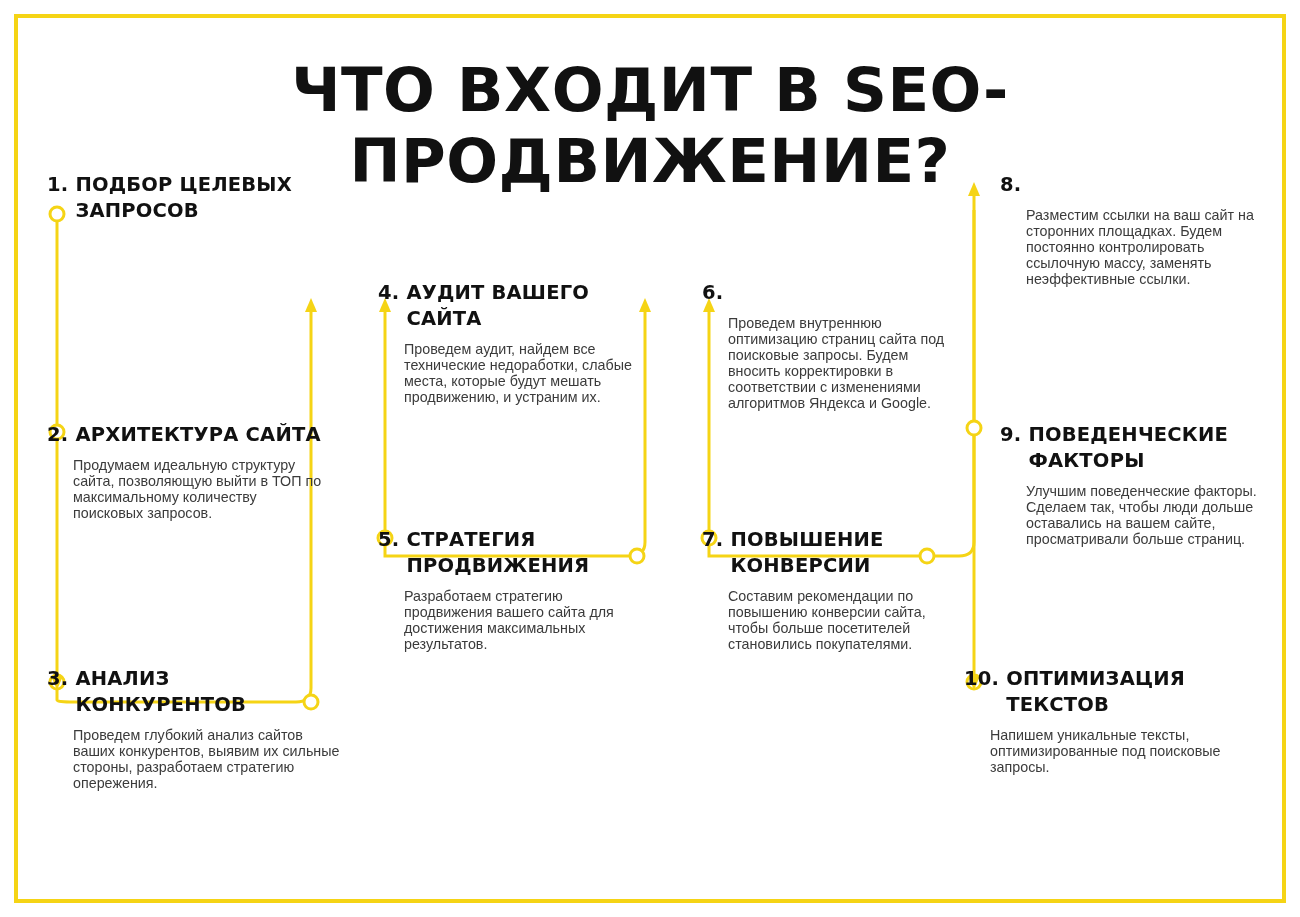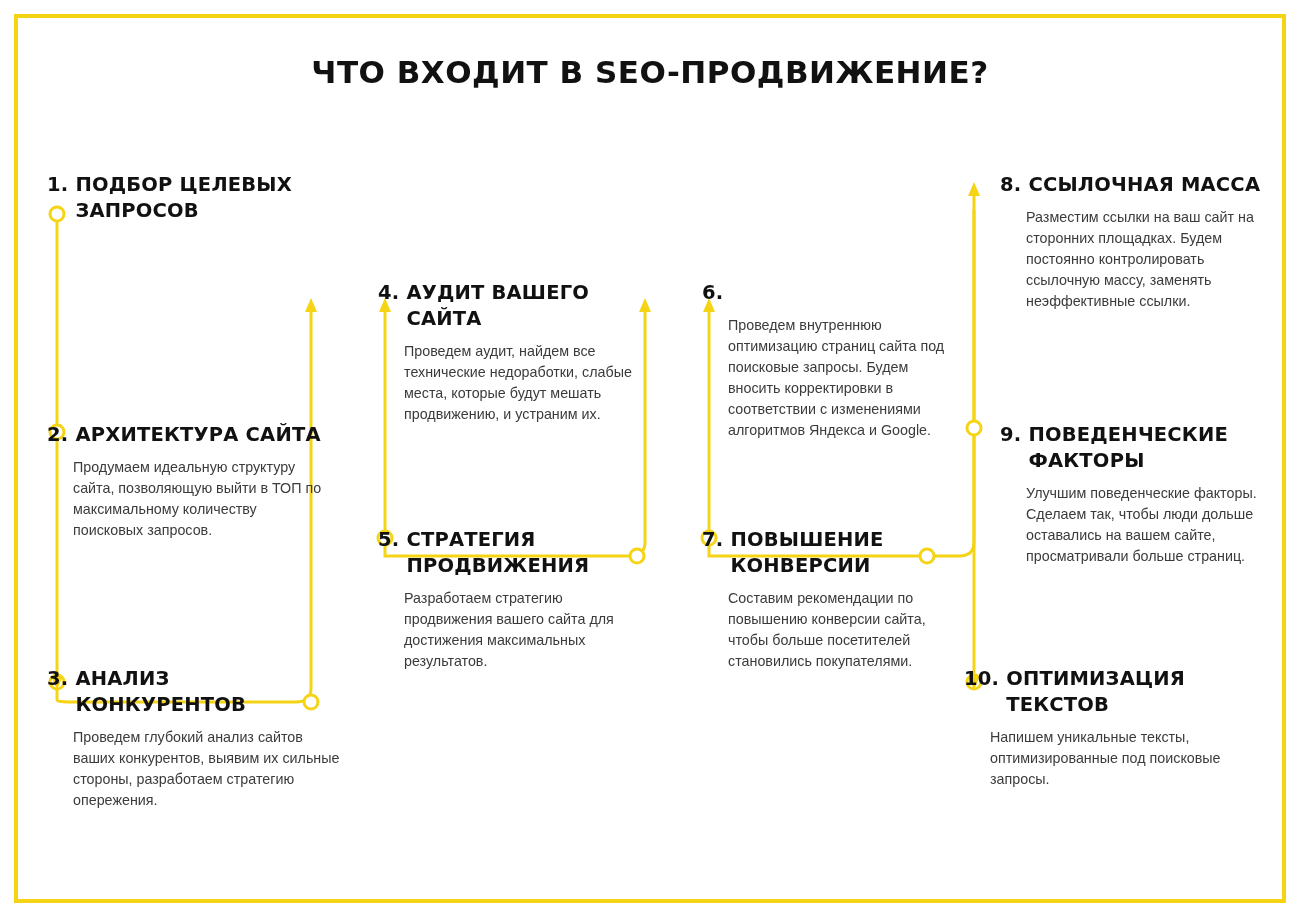--- a/index.html
+++ b/index.html
@@ -30,21 +30,21 @@
     pointer-events: none;
   }
   #title {
     position: absolute;
     left: 0;
     top: 54px;
     width: 1300px;
     text-align: center;
     font-family: "DejaVu Sans", sans-serif;
     font-weight: 900;
-    font-size: 31px;
+    font-size: 61px;
     letter-spacing: 0.5px;
     color: #111111;
     text-transform: uppercase;
   }
   svg#connectors {
     position: absolute;
     left: 0;
     top: 0;
     width: 1300px;
     height: 917px;
@@ -71,21 +71,21 @@
     font-size: 19.5px;
     line-height: 26px;
     margin-right: 7px;
     white-space: nowrap;
   }
   .step-body {
     margin-top: 9px;
     margin-left: 26px;
     font-family: "Liberation Sans", sans-serif;
     font-size: 14.3px;
-    line-height: 21px;
+    line-height: 16px;
     color: #3b3b3b;
   }
   .step.indent-body-xwide .step-body { }
 </style>
 </head>
 <body>
 
 <div id="page">
 
   <div id="frame"></div>
@@ -187,21 +187,20 @@
     <div class="step-head">
       <span class="step-num">7.</span>
       <span>ПОВЫШЕНИЕ КОНВЕРСИИ</span>
     </div>
     <div class="step-body">Составим рекомендации по повышению конверсии сайта, чтобы больше посетителей становились покупателями.</div>
   </div>
 
   <div class="step" style="left:1000px; top:172px; width:262px;">
     <div class="step-head">
       <span class="step-num">8.</span>
-      <span>ССЫЛОЧНАЯ МАССА</span>
     </div>
     <div class="step-body">Разместим ссылки на ваш сайт на сторонних площадках. Будем постоянно контролировать ссылочную массу, заменять неэффективные ссылки.</div>
   </div>
 
   <div class="step" style="left:1000px; top:422px; width:262px;">
     <div class="step-head">
       <span class="step-num">9.</span>
       <span>ПОВЕДЕНЧЕСКИЕ ФАКТОРЫ</span>
     </div>
     <div class="step-body">Улучшим поведенческие факторы. Сделаем так, чтобы люди дольше оставались на вашем сайте, просматривали больше страниц.</div>

